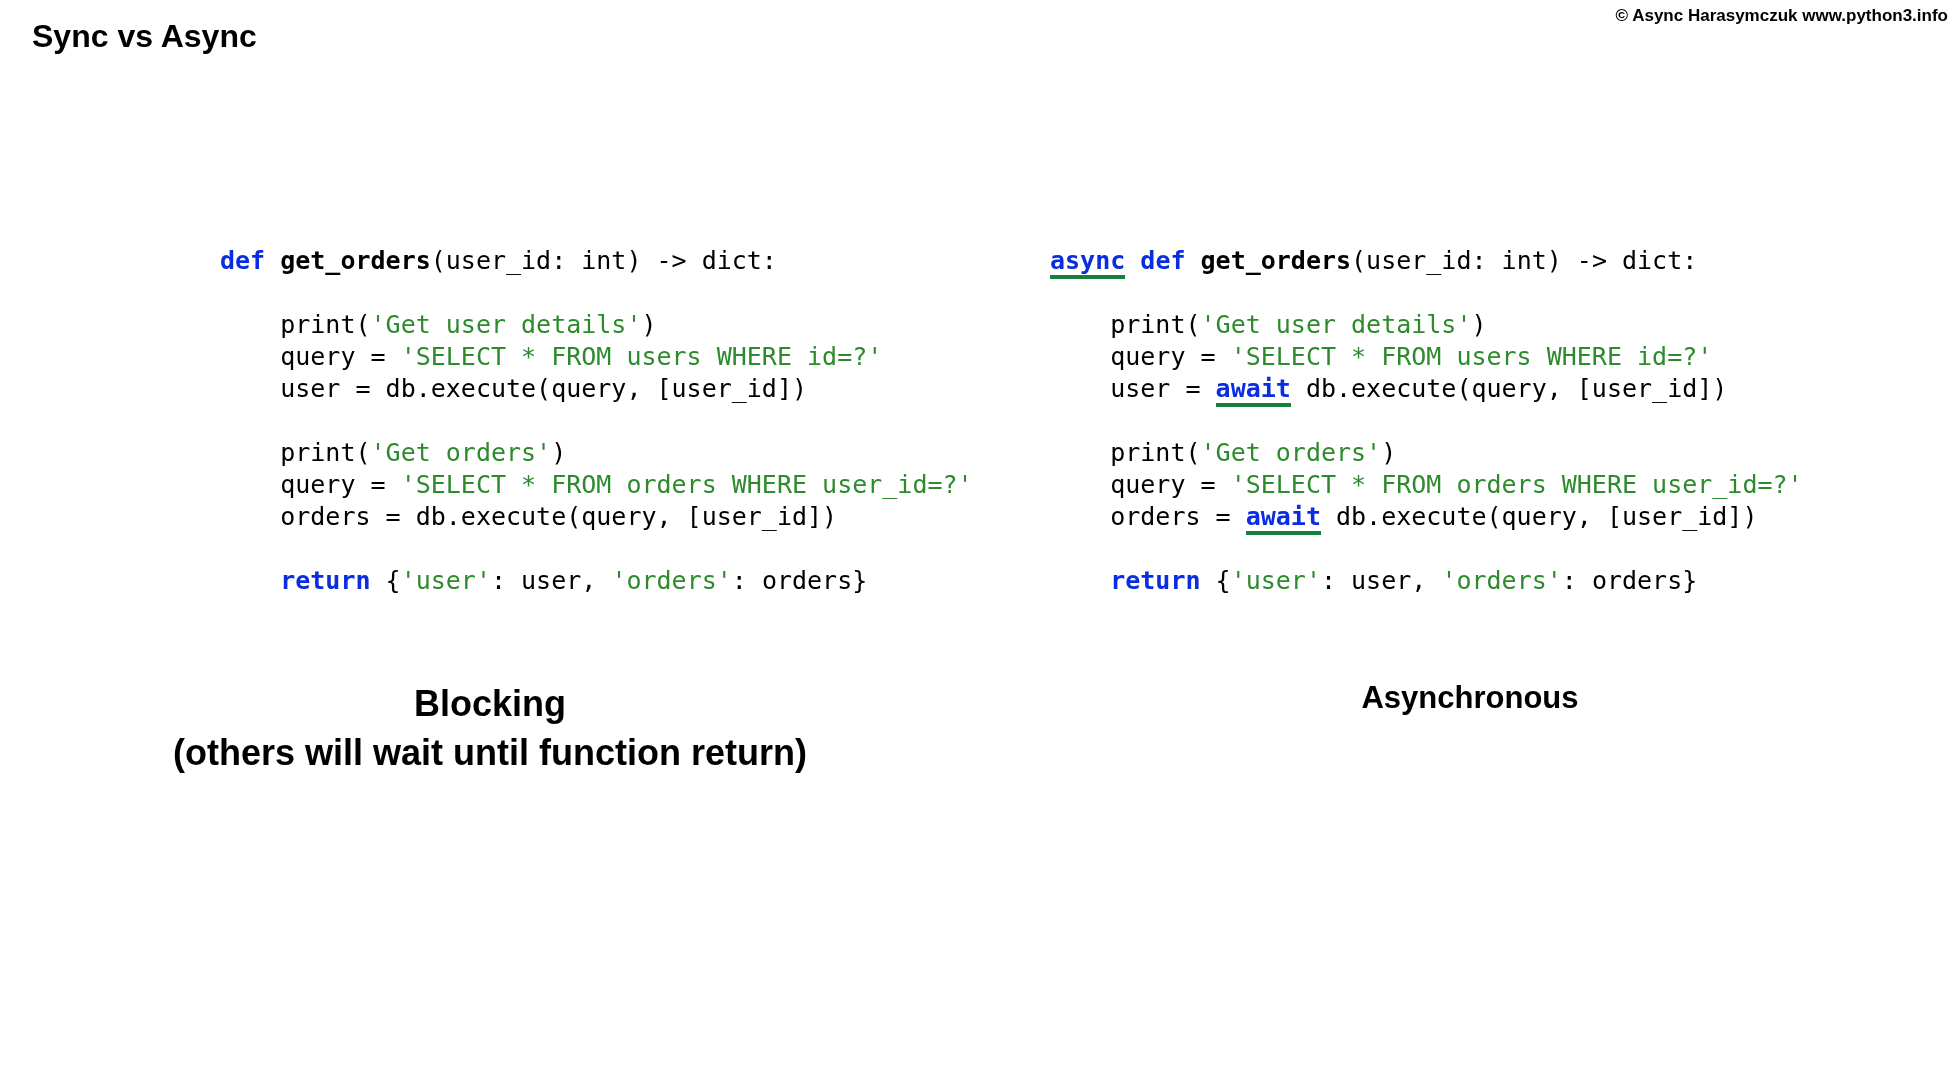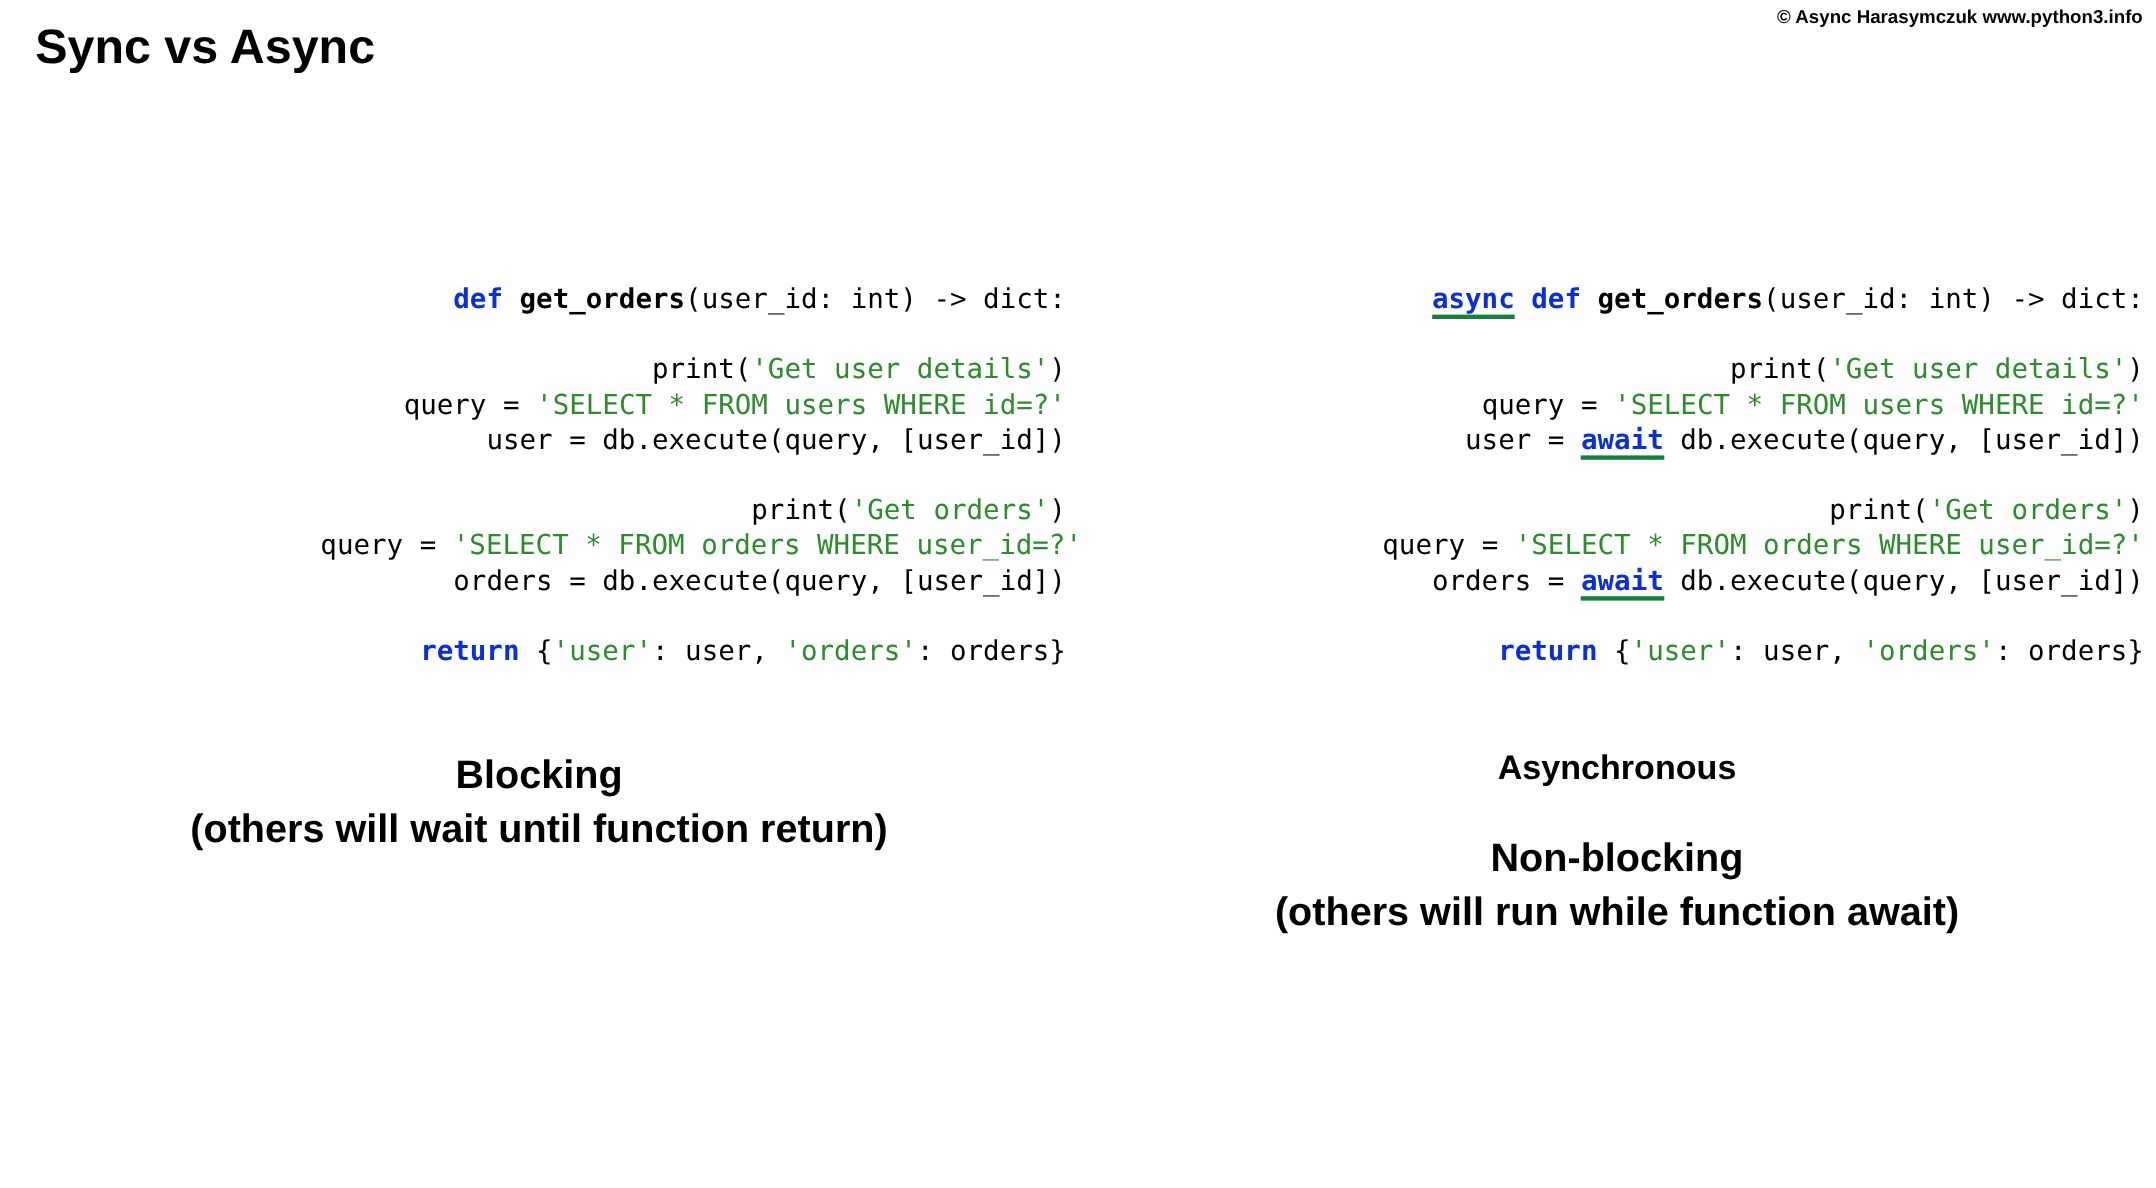--- a/index.html
+++ b/index.html
@@ -9,21 +9,21 @@
     height: 1080px;
     background: #ffffff;
     font-family: -apple-system, BlinkMacSystemFont, "Segoe UI", Helvetica, Arial, sans-serif;
     color: #000;
     overflow: hidden;
   }
   .title {
     position: absolute;
     left: 32px;
     top: 18px;
-    font-size: 44px;
+    font-size: 32px;
     font-weight: 700;
   }
   .copyright {
     position: absolute;
     right: 12px;
     top: 6px;
     font-size: 17px;
     font-weight: 700;
   }
   .columns {
@@ -33,28 +33,27 @@
     right: 0;
     display: flex;
   }
   .col {
     width: 50%;
     box-sizing: border-box;
   }
   .col-left { padding-left: 220px; }
   .col-right { padding-left: 70px; }
   pre.code {
-    margin: 11px;
+    margin: 0;
     font-family: "SF Mono", "Menlo", "Consolas", monospace;
     font-size: 25px;
     line-height: 32px;
     white-space: pre;
     font-weight: 500;
     color: #000;
-    text-align: right;
   }
   .kw { color: #0a2de0; font-weight: 700; }
   .fn { font-weight: 700; color: #000; }
   .str { color: #2d8a2d; }
   .ul-red { border-bottom: 4px solid #15803d; padding-bottom: 0px; }
   .labels {
     position: absolute;
     top: 680px;
     left: 0;
     right: 0;
@@ -115,18 +114,14 @@
 
 <div class="labels">
   <div class="label-col">
     <div class="l2">
       <span>Blocking</span><br>
       <span>(others will wait until function return)</span>
     </div>
   </div>
   <div class="label-col">
     <div class="l1">Asynchronous</div>
-    <div class="l2">
-      <span>Non-blocking</span><br>
-      <span>(others will run while function await)</span>
-    </div>
   </div>
 </div>
 
 </body></html>

